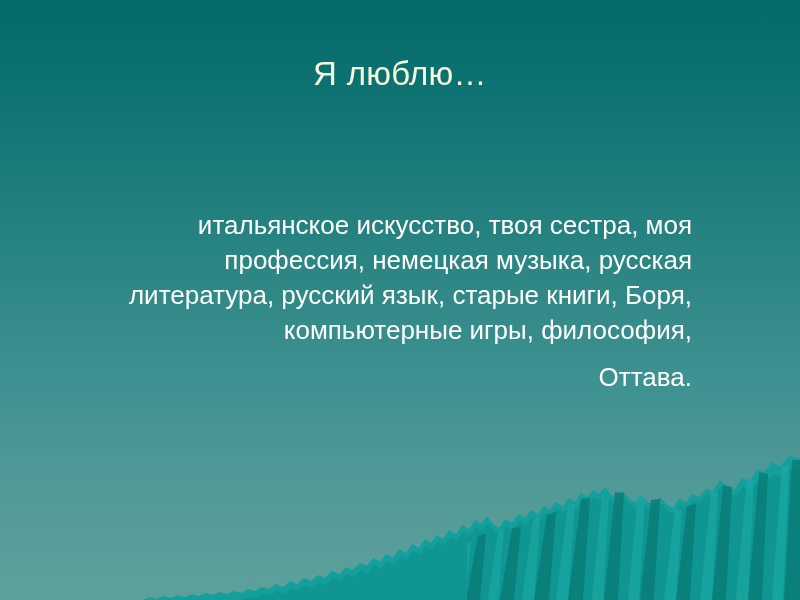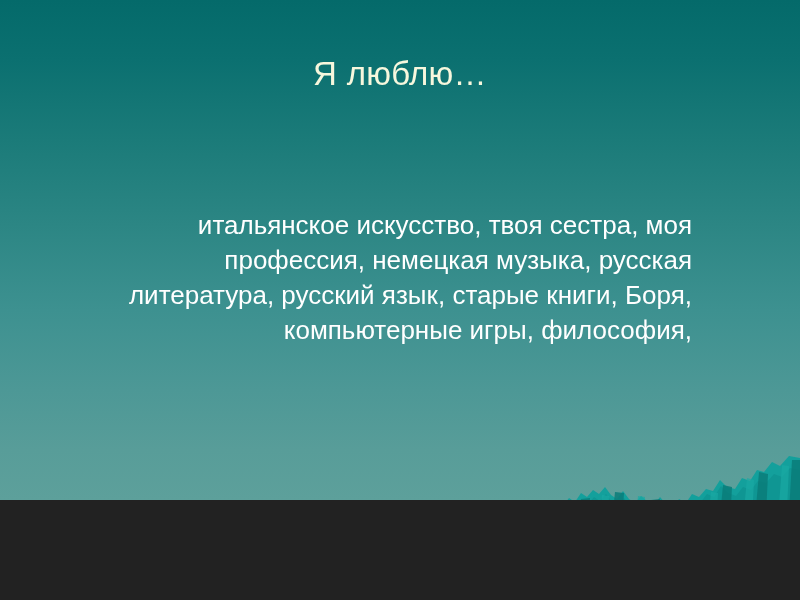--- a/index.html
+++ b/index.html
@@ -4,21 +4,21 @@
 <title>Я люблю…</title>
 <style>
   html, body {
     margin: 0;
     padding: 0;
     background: #222;
   }
   #slide {
     position: relative;
     width: 800px;
-    height: 500px;
+    height: 600px;
     overflow: hidden;
     font-family: "Liberation Sans", sans-serif;
     background: linear-gradient(to bottom,
         #046a6a 0%,
         #0b7070 12%,
         #1b7b79 28%,
         #2c8684 45%,
         #3d9190 62%,
         #4d9896 78%,
         #589d99 90%,
@@ -153,15 +153,16 @@
              L341,584 L348,577 L355,580 L362,573 L369,576 L376,569
              L383,572 L390,564 L397,567 L404,559 L411,562 L418,554
              L425,557 L432,549 L439,552 L446,545 L453,548 L460,540
              L467,543 L467,600 Z"></path>
   </svg>
 
   <h1 class="title">Я люблю…</h1>
 
   <div class="body-block">
     <p class="para para-main"> итальянское искусство, твоя сестра, моя профессия, немецкая музыка, русская литература, русский язык, старые книги, Боря, компьютерные игры, философия,</p>
+    <p class="para para-last">Оттава.</p>
   </div>
 
 </div>
 
 </body></html>

